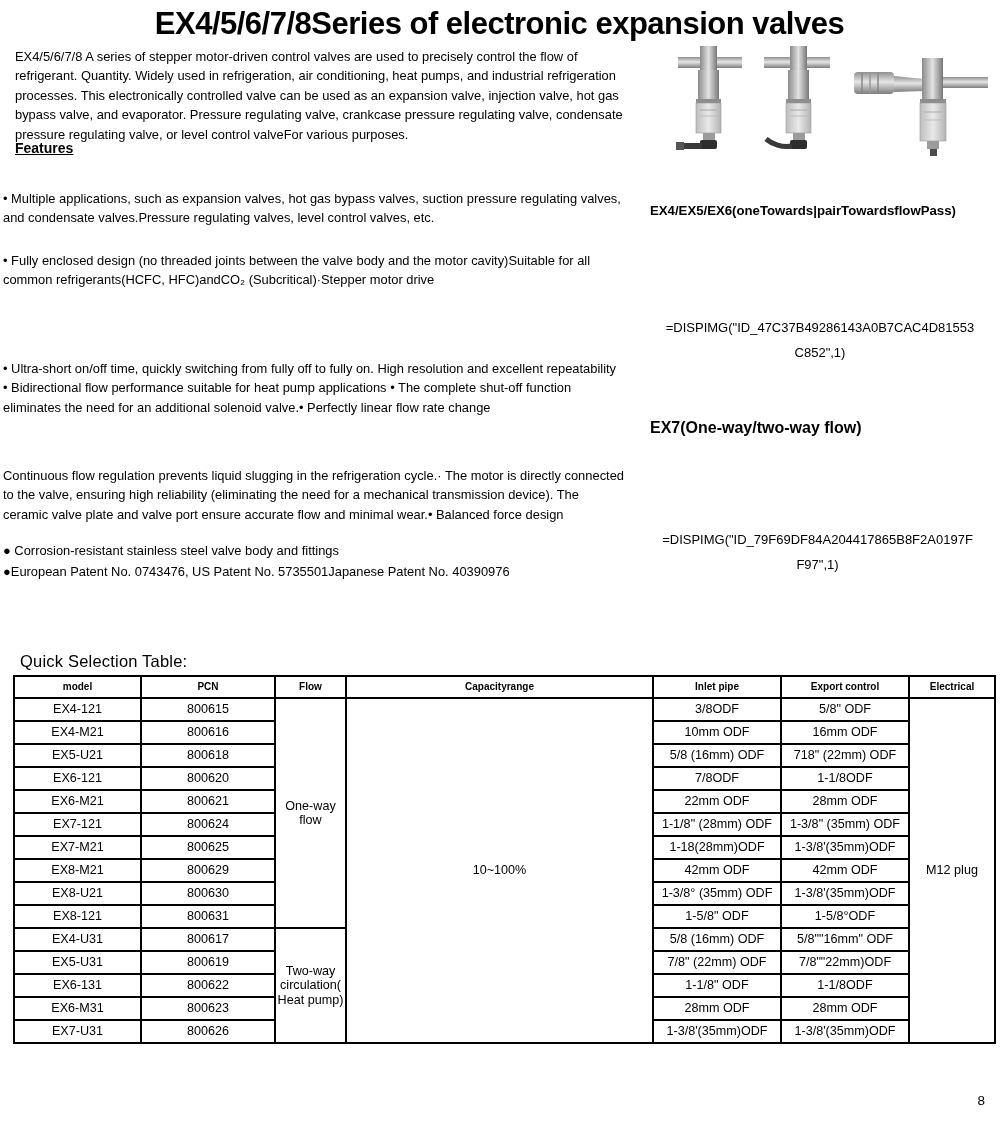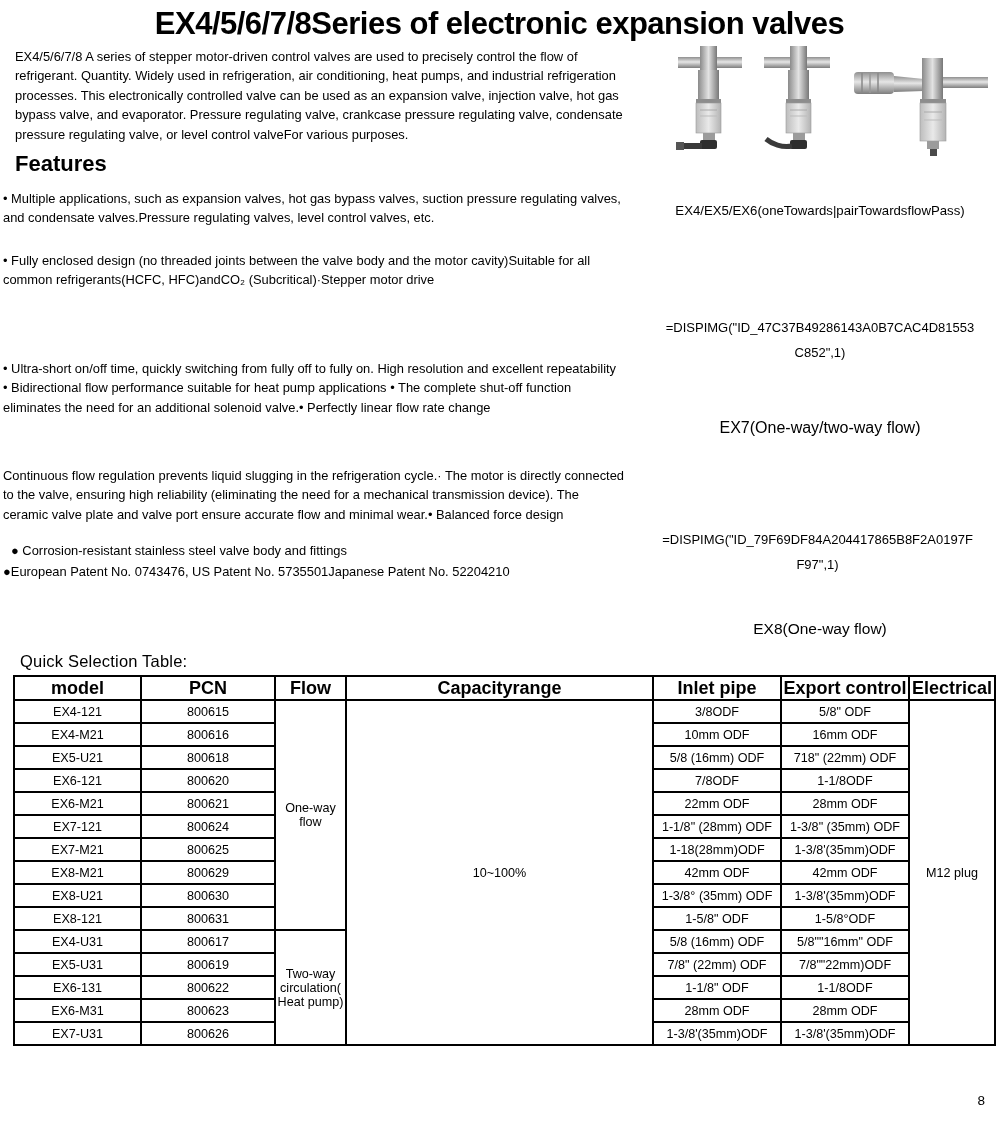--- a/index.html
+++ b/index.html
@@ -5,38 +5,38 @@
   * { margin:0; padding:0; box-sizing:border-box; }
   html,body { background:#ffffff; }
   .page {
     position:relative; width:1000px; height:1127px; background:#ffffff;
     font-family:"Liberation Sans", sans-serif; color:#000; overflow:hidden;
   }
   .abs { position:absolute; }
   .pre { white-space:pre-line; }
   #title { top:6px; left:0; width:999px; text-align:center; font-size:31px; font-weight:bold; letter-spacing:-0.5px; }
   #intro { left:15px; top:47px; width:652px; font-size:12.9px; line-height:19.4px; }
-  #features-heading { left:15px; top:151px; font-size:22px; font-weight:bold; }
+  #features-heading { left:15px; top:140px; font-size:14px; font-weight:bold;text-decoration:underline; }
   .bullet { left:3px; width:658px; font-size:12.9px; line-height:19.3px; }
   #b1 { top:189px; } #b2 { top:251px; } #b3 { top:335px;margin-top:24px; } #b4 { top:426px; }
-  #b5 { top:466px; } #b6 { top:541px;margin-left:8px; } #b7 { top:562px; }
-  .rc-caption { text-align:center; font-weight:normal; }
+  #b5 { top:466px; } #b6 { top:541px; } #b7 { top:562px; }
+  .rc-caption { text-align:left; font-weight:bold; }
   #cap-ex456 { left:650px; top:203px; width:340px; font-size:13.2px; }
   #disp1 { left:645px; top:315px; width:350px; text-align:center; font-size:13px; line-height:25px; }
   #cap-ex7 { left:650px; top:419px; width:340px; font-size:16px; }
   #disp2 { left:640px; top:527px; width:355px; text-align:center; font-size:13px; line-height:25px; }
   #cap-ex8 { left:650px; top:620px; width:340px; font-size:15.5px; }
   #qst-heading { left:20px; top:652px; font-size:16.5px; font-weight:normal; letter-spacing:0.2px; }
   #valves { left:676px; top:40px; width:316px; height:122px; }
   #sel-table { left:13px; top:675px; width:981px; border-collapse:collapse; table-layout:fixed; }
   #sel-table th, #sel-table td {
     border:2px solid #000; text-align:center; vertical-align:middle;
     font-size:12.6px; padding:1px 0; height:23px; line-height:1.12; overflow:hidden;
   }
-  #sel-table th { font-weight:bold; font-size:18px; height:22px; }
+  #sel-table th { font-weight:bold; font-size:10px; height:22px; }
   .flow-cell, .cap-cell, .elec-cell { font-size:12.6px;margin-top:14px; }
   #note { left:15px; top:1047px; width:980px; font-size:12.4px; letter-spacing:-0.15px; }
   #page-num { left:955px; top:1093px; width:30px; text-align:right; font-size:13.5px; }
 </style>
 </head>
 <body>
 
 <div class="page">
 
   <div id="title" class="abs">EX4/5/6/7/8Series of electronic expansion valves</div>
@@ -118,29 +118,28 @@
 and condensate valves.Pressure regulating valves, level control valves, etc.</div>
   <div id="b2" class="abs pre bullet">• Fully enclosed design (no threaded joints between the valve body and the motor cavity)Suitable for all
 common refrigerants(HCFC, HFC)andCO₂ (Subcritical)·Stepper motor drive</div>
   <div id="b3" class="abs pre bullet">• Ultra-short on/off time, quickly switching from fully off to fully on. High resolution and excellent repeatability
 • Bidirectional flow performance suitable for heat pump applications • The complete shut-off function
 eliminates the need for an additional solenoid valve.• Perfectly linear flow rate change</div>
   <div id="b5" class="abs pre bullet">Continuous flow regulation prevents liquid slugging in the refrigeration cycle.· The motor is directly connected
 to the valve, ensuring high reliability (eliminating the need for a mechanical transmission device). The
 ceramic valve plate and valve port ensure accurate flow and minimal wear.• Balanced force design</div>
   <div id="b6" class="abs pre bullet">● Corrosion-resistant stainless steel valve body and fittings</div>
-  <div id="b7" class="abs pre bullet">●European Patent No. 0743476, US Patent No. 5735501Japanese Patent No. 52204210</div>
+  <div id="b7" class="abs pre bullet">●European Patent No. 0743476, US Patent No. 5735501Japanese Patent No. 40390976</div>
 
   <div id="cap-ex456" class="abs rc-caption">EX4/EX5/EX6(oneTowards|pairTowardsflowPass)</div>
   <div id="disp1" class="abs pre">=DISPIMG("ID_47C37B49286143A0B7CAC4D81553
 C852",1)</div>
   <div id="cap-ex7" class="abs rc-caption">EX7(One-way/two-way flow)</div>
   <div id="disp2" class="abs pre">=DISPIMG("ID_79F69DF84A204417865B8F2A0197F
 F97",1)</div>
-  <div id="cap-ex8" class="abs rc-caption">EX8(One-way flow)</div>
 
   <div id="qst-heading" class="abs">Quick Selection Table:</div>
 
   <table id="sel-table" class="abs">
     <colgroup>
       <col style="width:127px">
         <col style="width:134px">
         <col style="width:71px">
         <col style="width:307px">
       <col style="width:128px">

